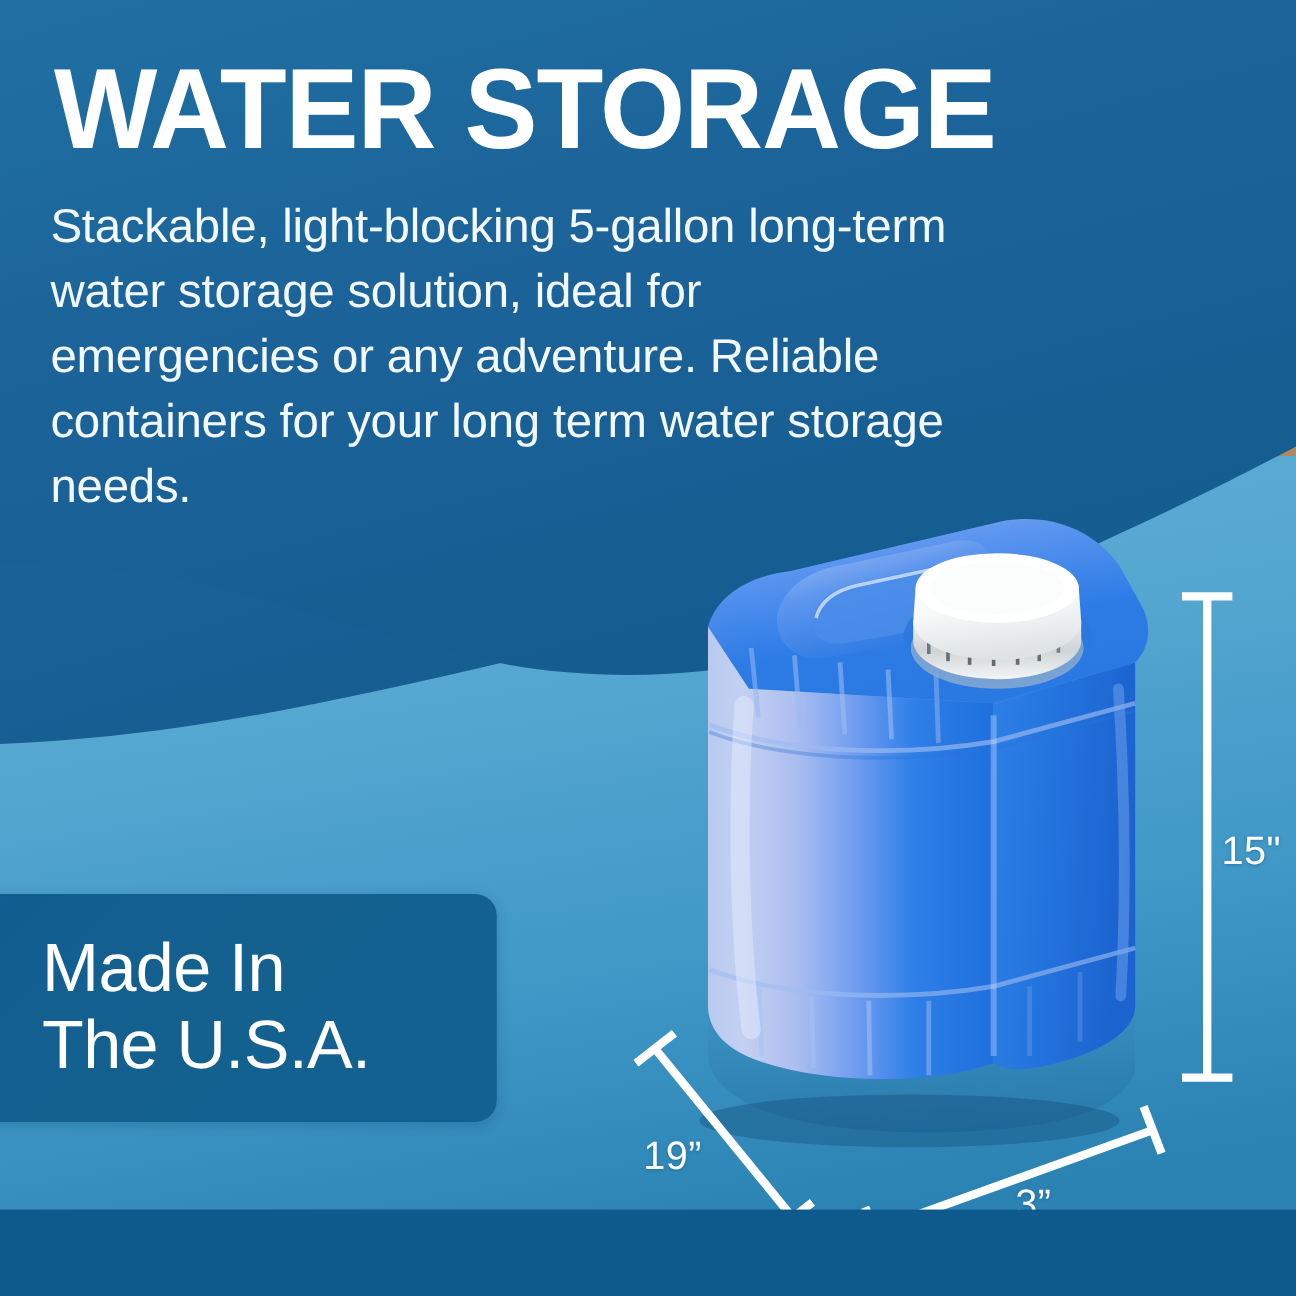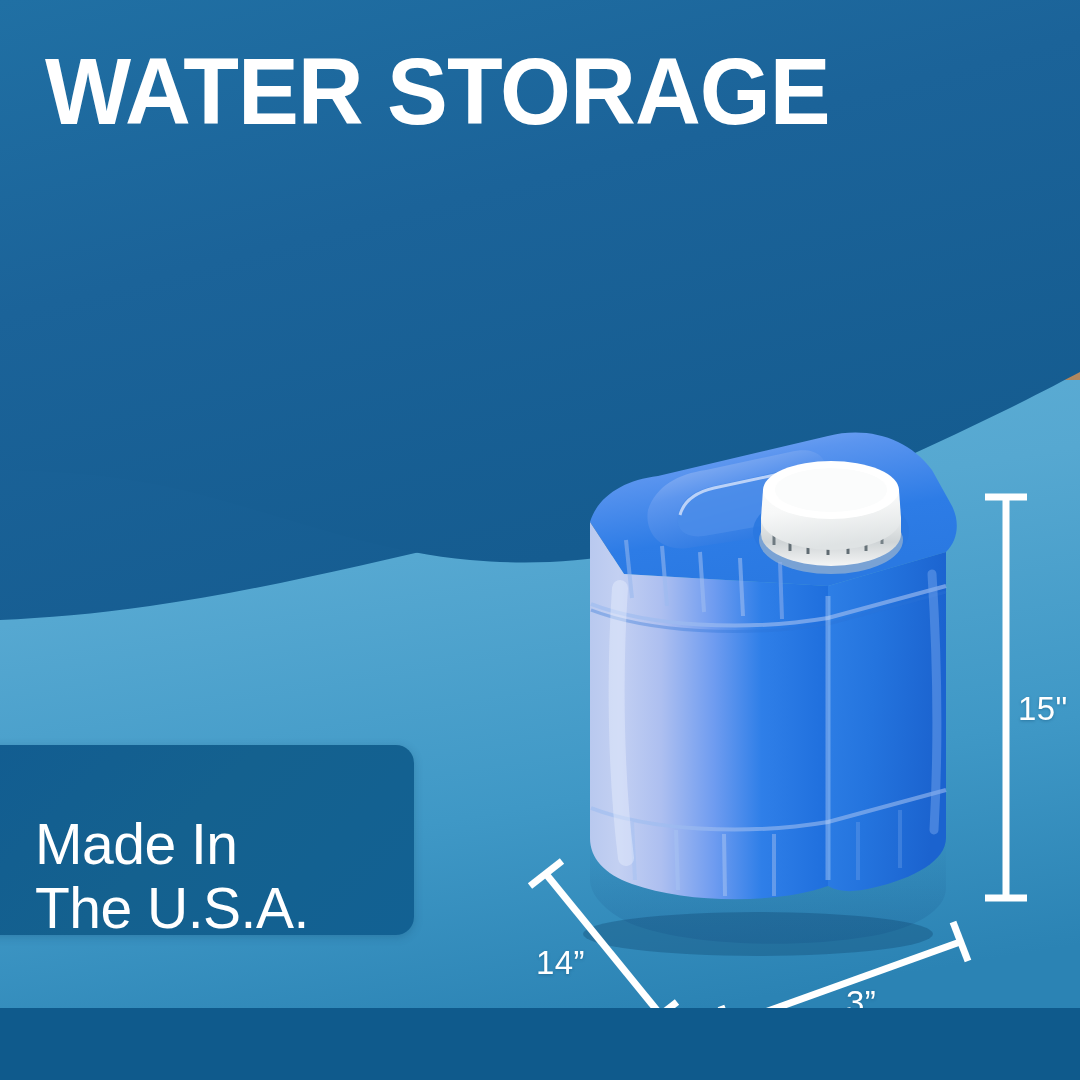--- a/index.html
+++ b/index.html
@@ -97,21 +97,20 @@
     box-shadow:0 2px 10px rgba(8,50,80,.22);
   }
   .usa-badge .usa-text {
     position:absolute; left:45px; top:30px;
     font-size:57px;
     line-height:64px;
     color:#ffffff;
     font-weight:400;
     letter-spacing:-0.5px;
     white-space:pre-line;
-    margin-top:37px;
   }
 
   
   .jug { position:absolute; left:528px; top:418px; width:440px; height:540px; }
   .jug svg { display:block; width:100%; height:100%; overflow:visible; }
 
   
   .dims { position:absolute; left:0; top:0; width:1080px; height:1080px; }
   .dims svg { display:block; width:100%; height:100%; }
   .dim-label {
@@ -325,24 +324,25 @@
         <line x1="721" y1="1006" x2="736" y2="1045"></line>
         <line x1="953" y1="922" x2="968" y2="961"></line>
       </g>
     </svg>
   </div>
 
   <div class="content">
 
     <h1 class="title">WATER STORAGE</h1>
 
+    <p class="body-copy">Stackable, light-blocking 5-gallon long-term water storage solution, ideal for emergencies or any adventure. Reliable containers for your long term water storage needs.</p>
 
     <div class="usa-badge">
       <div class="usa-text">Made In
 The U.S.A.</div>
     </div>
 
     <span class="dim-label dim-h">15"</span>
-    <span class="dim-label dim-d">14”</span>
+    <span class="dim-label dim-d">19”</span>
     <span class="dim-label dim-w">3”</span>
   </div>
 
 </div>
 
 </body></html>

